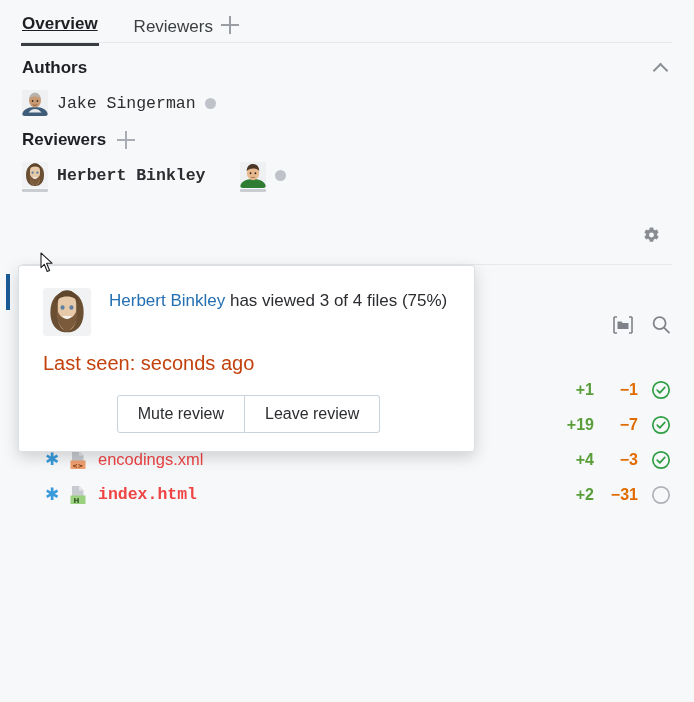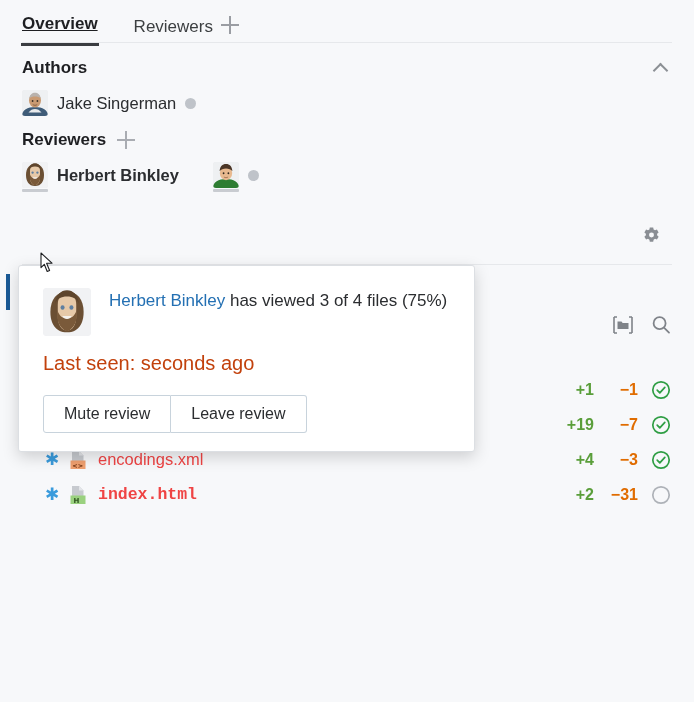--- a/index.html
+++ b/index.html
@@ -29,21 +29,21 @@
   .section-title{font-size:17px;font-weight:bold;color:#1e1f22;}
   .chevron-up{margin-left:auto;width:20px;height:20px;position:relative;}
   .chevron-up::before{content:"";position:absolute;left:3px;top:7px;width:9px;height:9px;
      border-left:2px solid #8c9095;border-top:2px solid #8c9095;transform:rotate(45deg);}
   .plus-sm{position:relative;display:inline-block;width:20px;height:20px;margin-left:10px;}
   .plus-sm::before,.plus-sm::after{content:"";position:absolute;background:#a9acb2;}
   .plus-sm::before{left:1px;right:1px;top:9px;height:2px;}
   .plus-sm::after{top:1px;bottom:1px;left:9px;width:2px;}
 
   
-  .people-row{display:flex;align-items:center;padding:0 22px;margin-top:12px;}
+  .people-row{display:flex;align-items:center;padding:0 22px;margin-top:12px;font-family:Liberation Mono, monospace;}
   .person{display:flex;align-items:center;margin-right:34px;}
   .person .name{font-size:16.5px;color:#2b2d30;margin-left:9px;}
   .person.strong .name{font-weight:bold;}
   .avatar-wrap{position:relative;width:26px;height:26px;}
   .avatar{width:26px;height:26px;border-radius:3px;display:block;background:#e8eaed;overflow:hidden;}
   .progress-track{position:absolute;left:0;right:0;bottom:-4px;height:3px;background:#c9ccd1;border-radius:1px;overflow:hidden;}
   .progress-fill{height:100%;background:#3a7fd5;}
   .status-dot{width:11px;height:11px;border-radius:50%;background:#bfc3c9;margin-left:9px;display:inline-block;}
 
   
@@ -78,21 +78,21 @@
   
   .popup{position:absolute;left:18px;top:265px;width:455px;background:#ffffff;
      border:1px solid #dcdfe3;border-radius:3px;
      box-shadow:0 5px 16px rgba(0,0,0,0.17);}
   .popup-body{padding:22px 20px 18px 24px;}
   .popup-top{display:flex;align-items:flex-start;}
   .popup-avatar{width:48px;height:48px;border-radius:4px;overflow:hidden;flex:none;background:#eceef1;}
   .popup-text{margin-left:18px;font-size:17px;line-height:1.55;color:#2b2d30;}
   .popup-link{color:#2470b3;}
   .popup-sub{margin-top:16px;font-size:20px;color:#c2410c;}
-  .popup-btns{display:flex;margin-top:20px;}
+  .popup-btns{display:flex;margin-top:20px;justify-content:center;}
   .pbtn{font-size:16px;color:#2b2d30;background:#fff;border:1px solid #c8d3dc;
      padding:9px 20px;cursor:default;}
   .pbtn:first-child{border-radius:3px 0 0 3px;}
   .pbtn:last-child{border-radius:0 3px 3px 0;border-left:none;}
 
   .cursor{position:absolute;left:40px;top:252px;width:16px;height:22px;pointer-events:none;}
 </style>
 </head>
 <body>
 

